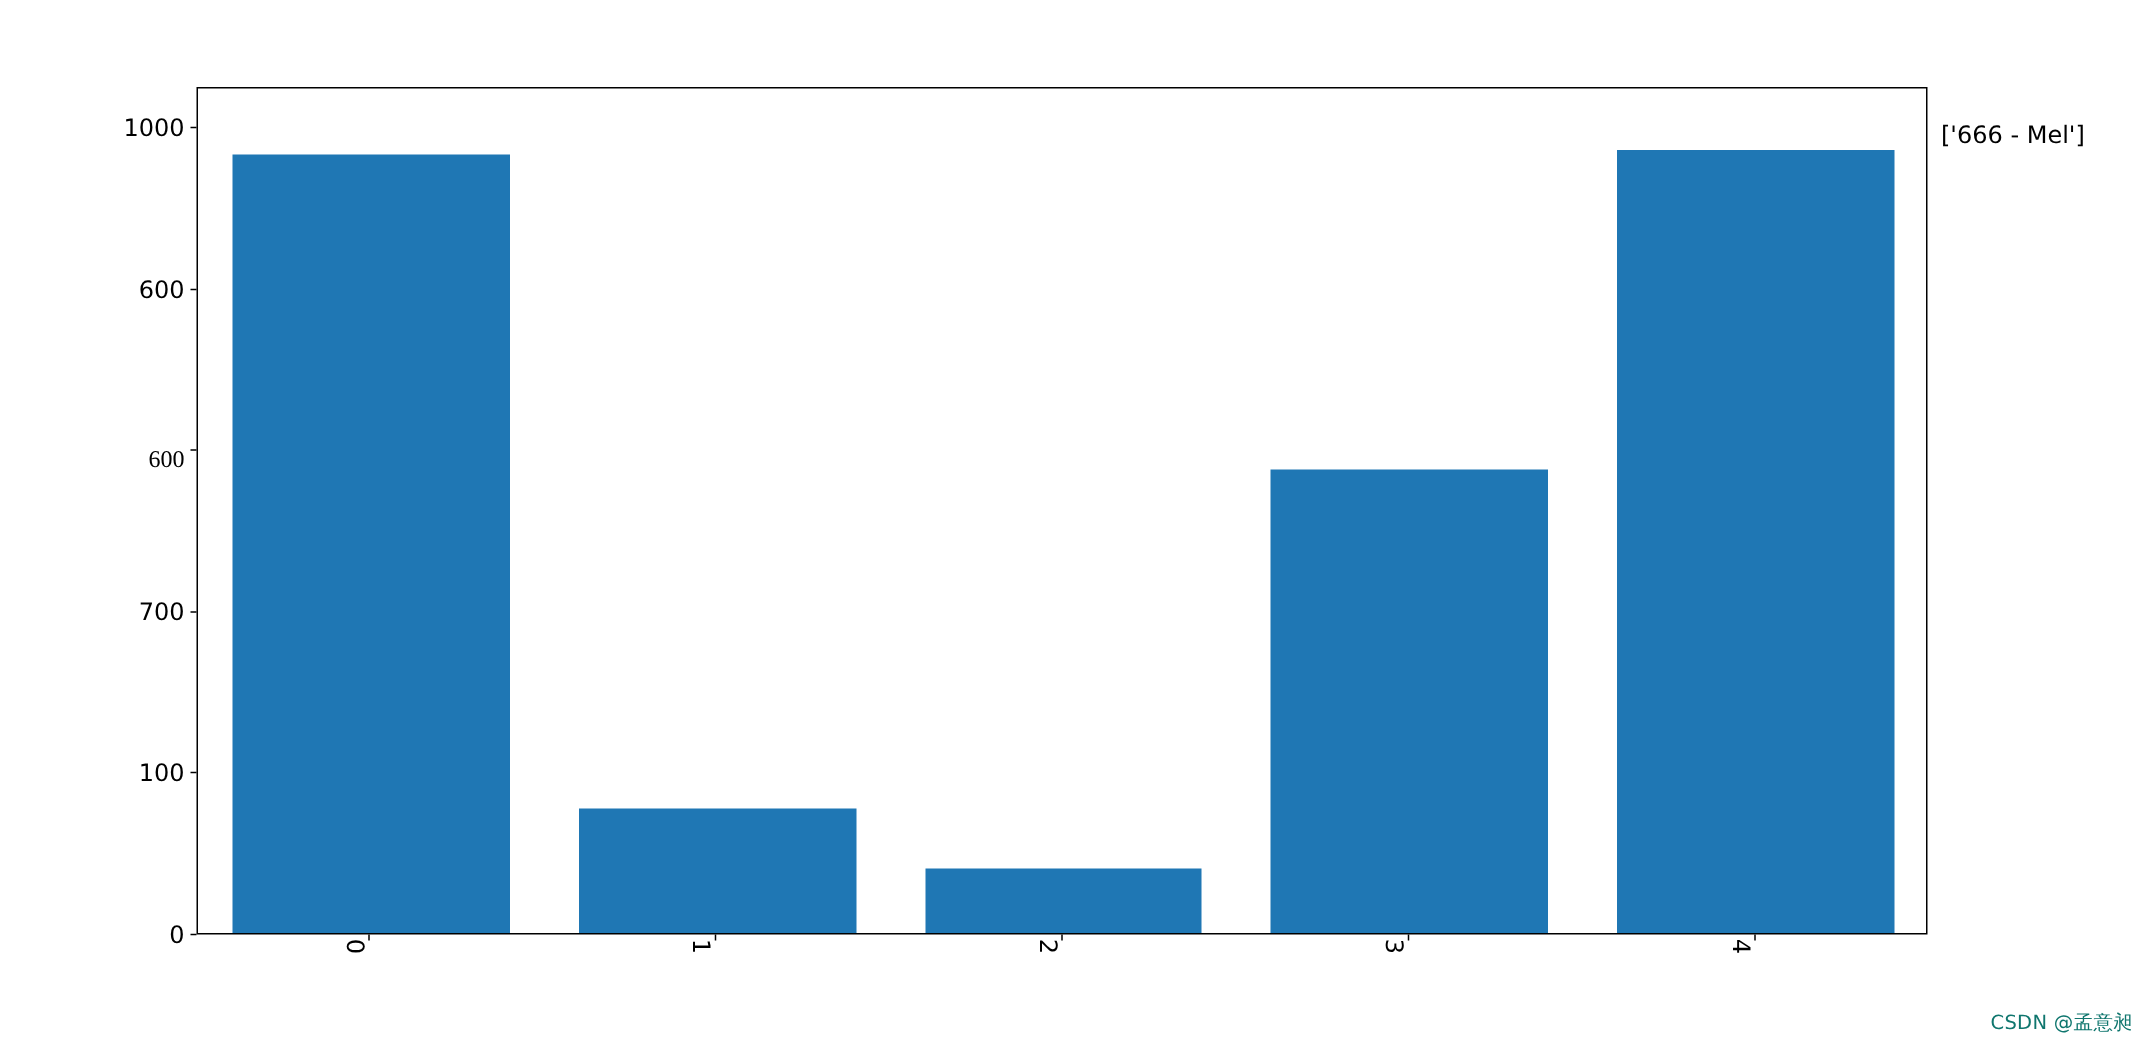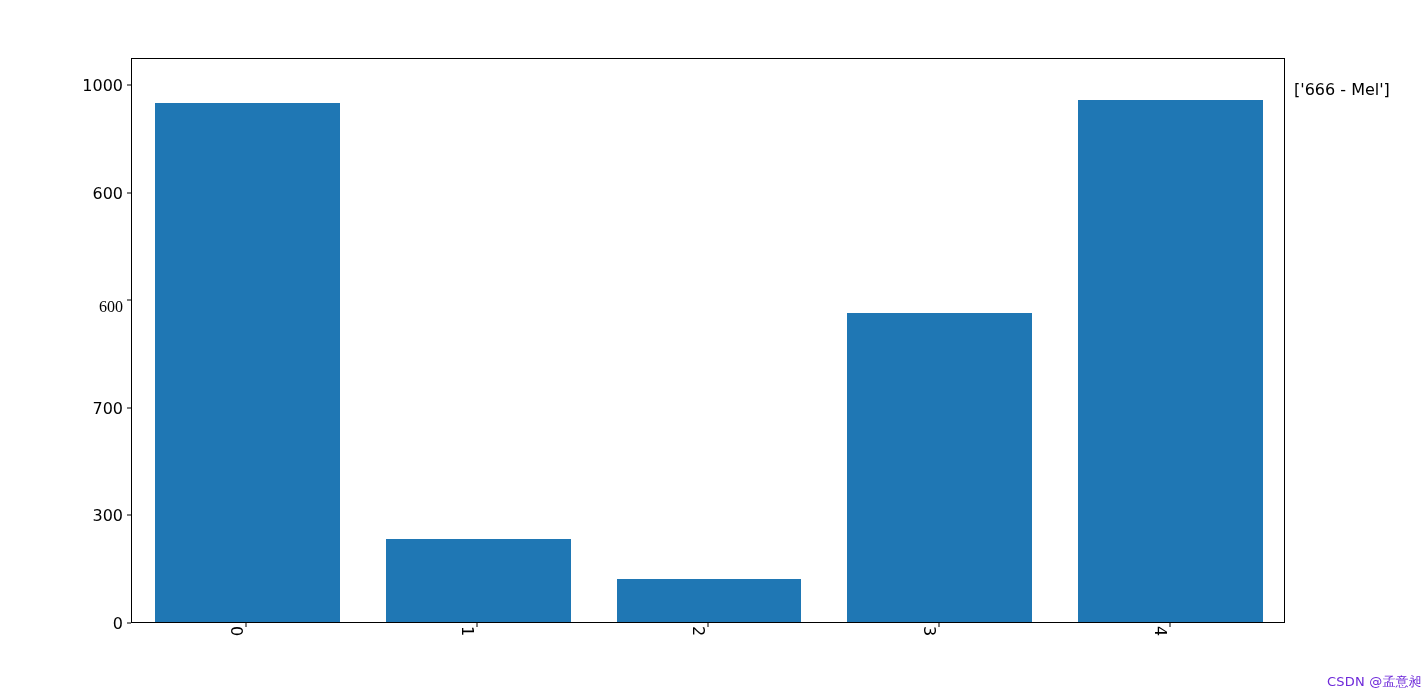--- a/index.html
+++ b/index.html
@@ -94,21 +94,21 @@
     left: 1294px;
     top: 80px;
     font-size: 16px;
     white-space: nowrap;
   }
   .watermark {
     position: absolute;
     right: 6px;
     bottom: 4px;
     font-size: 13px;
-    color: #6d28d9;
+    color: #0f766e;
     letter-spacing: 0.2px;
     white-space: nowrap;
   }
 </style>
 </head>
 <body>
 
 <div class="figure">
 
   <div class="axes">
@@ -116,21 +116,21 @@
         <div class="bar" style="left: 23.08px; width: 184.64px; height: 519.262px; background: rgb(31, 119, 180);"></div>
         <div class="bar" style="left: 253.88px; width: 184.64px; height: 83.4048px; background: rgb(31, 119, 180);"></div>
         <div class="bar" style="left: 484.68px; width: 184.64px; height: 43.0476px; background: rgb(31, 119, 180);"></div>
         <div class="bar" style="left: 715.48px; width: 184.64px; height: 309.405px; background: rgb(31, 119, 180);"></div>
         <div class="bar" style="left: 946.28px; width: 184.64px; height: 521.952px; background: rgb(31, 119, 180);"></div>
       </div>
   </div>
 
   <div class="ytick-container" id="ytick-container">
       <div class="ytick" style="top: 565px;">0</div>
-      <div class="ytick" style="top: 457.381px;">300</div>
+      <div class="ytick" style="top: 457.381px;">100</div>
       <div class="ytick" style="top: 349.762px;">700</div>
       <div class="ytick" style="top: 249px; font-family: Liberation Serif, serif;">600</div>
       <div class="ytick" style="top: 134.524px;">600</div>
       <div class="ytick" style="top: 26.9048px;">1000</div>
     </div>
   <div id="ytick-marks">
       <div class="ytick-mark" style="top: 623px;"></div>
       <div class="ytick-mark" style="top: 515.381px;"></div>
       <div class="ytick-mark" style="top: 407.762px;"></div>
       <div class="ytick-mark" style="top: 300.143px;"></div>

